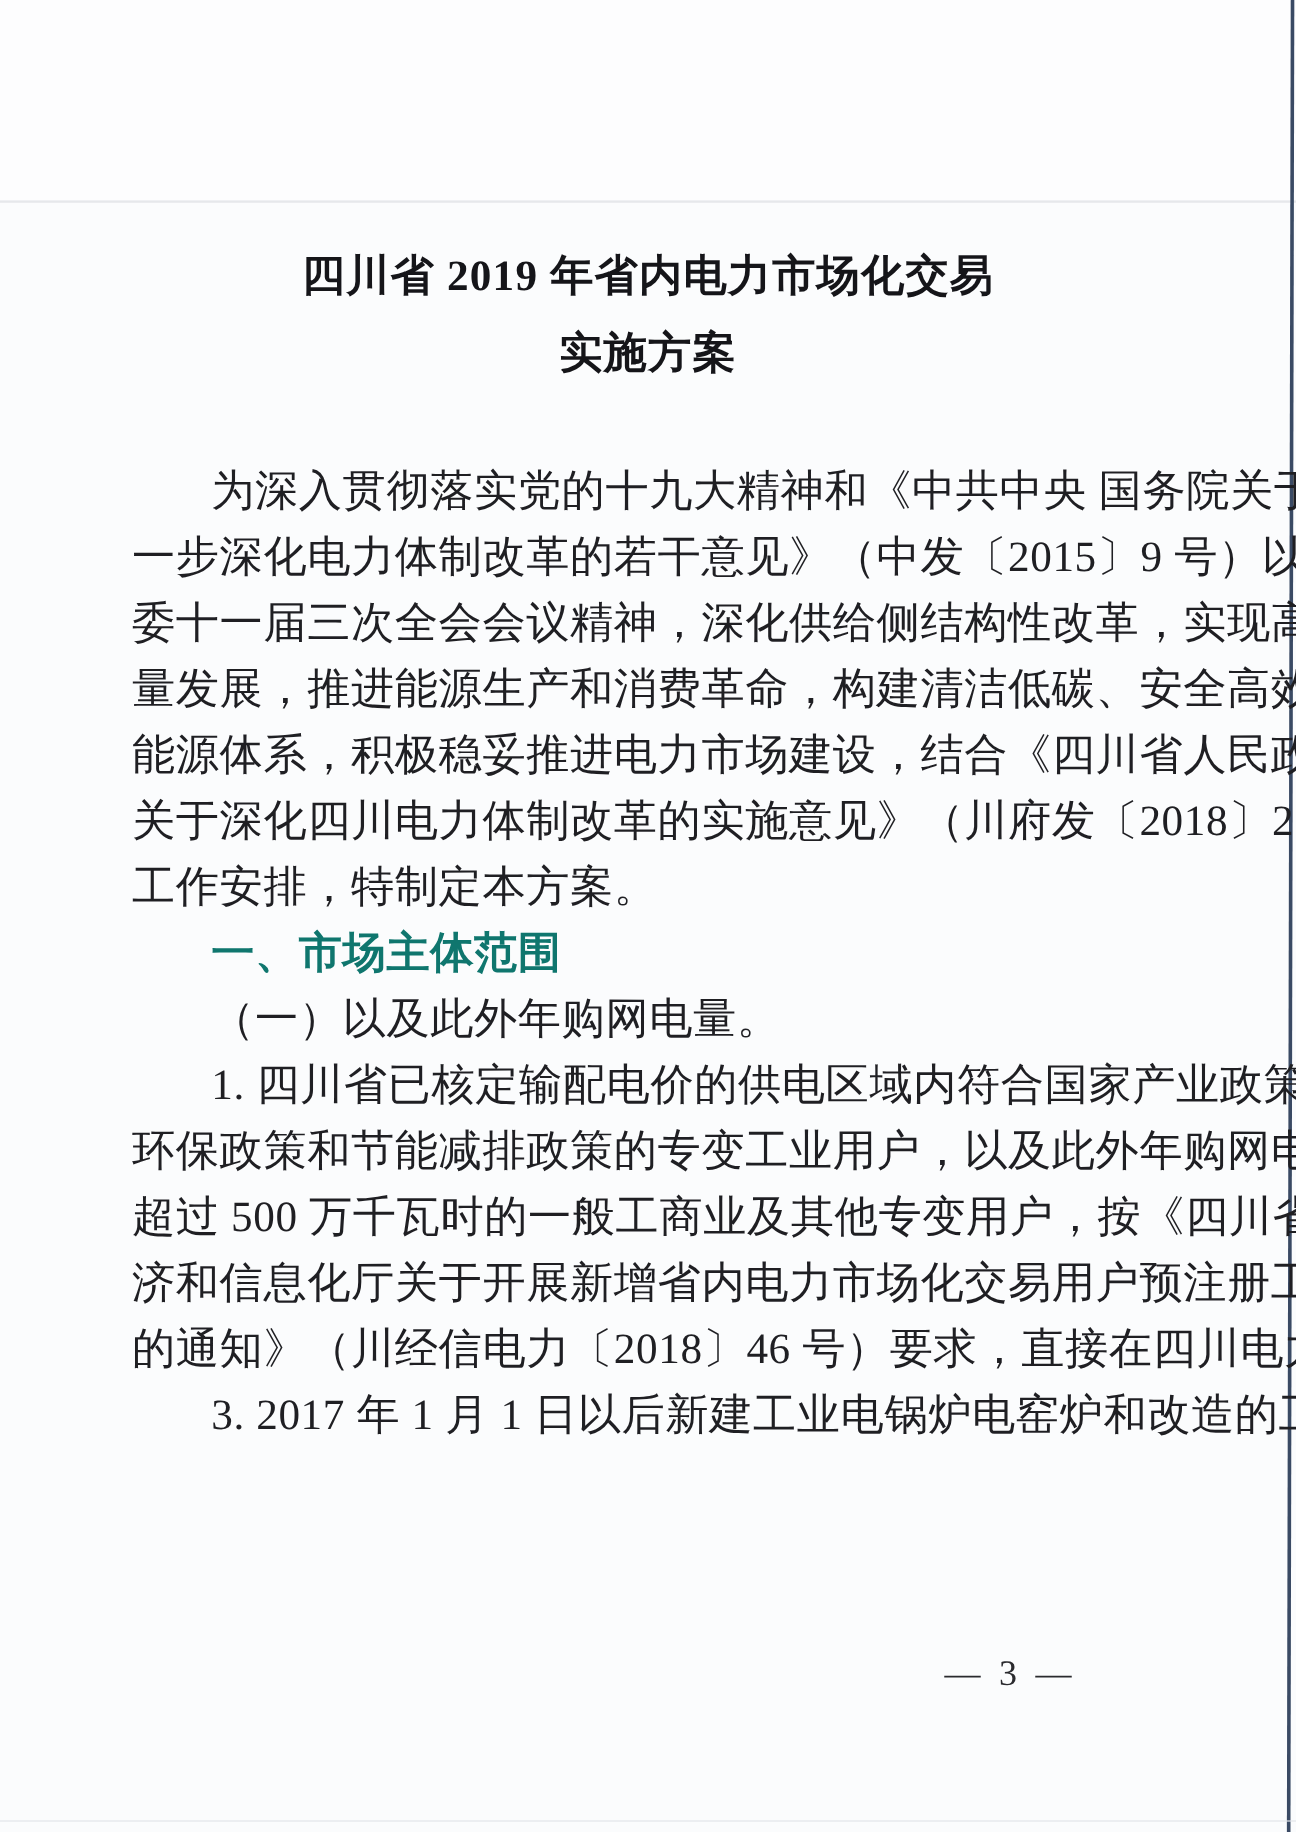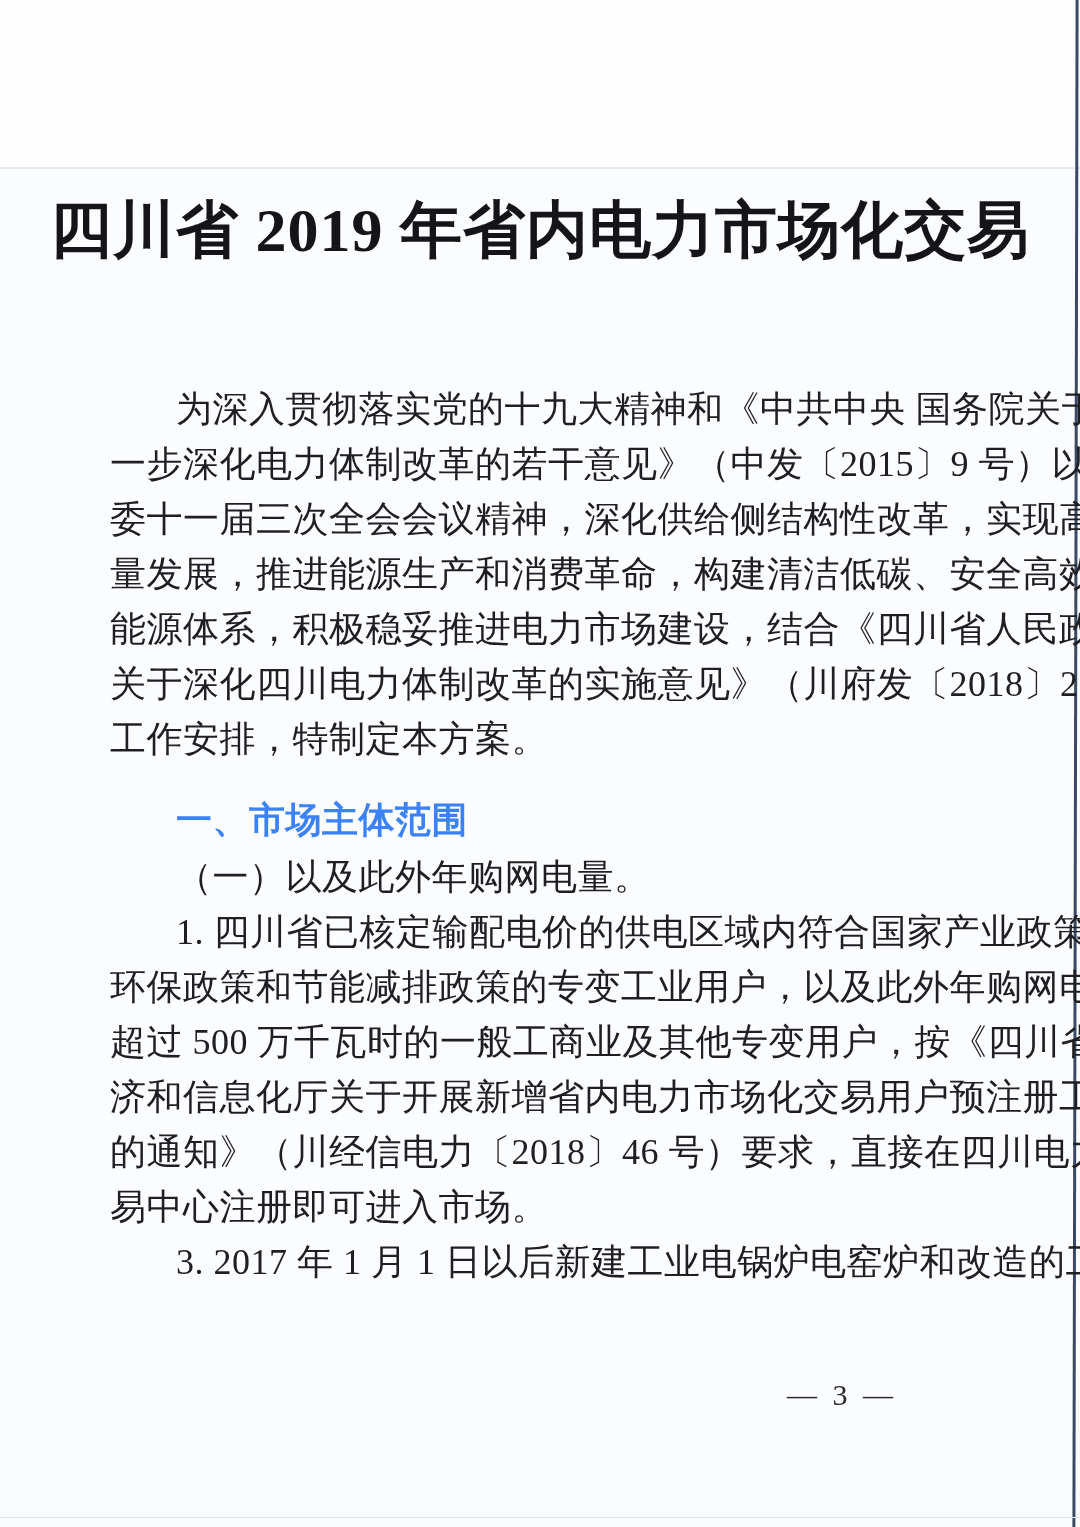--- a/index.html
+++ b/index.html
@@ -43,21 +43,21 @@
     height: 1px;
     background: #e2e5e9;
   }
   .title {
     position: absolute;
     top: 198px;
     left: 0;
     width: 100%;
     text-align: center;
     font-weight: bold;
-    font-size: 62px;
+    font-size: 36px;
     line-height: 64px;
     color: #151519;
     letter-spacing: 1px;
   }
   .body-text {
     position: absolute;
     top: 382px;
     left: 110px;
     width: 858px;
   }
@@ -71,24 +71,23 @@
     letter-spacing: 0.5px;
   }
   .bline.end {
     text-align-last: left;
     white-space: normal;
   }
   .bline.indent {
     padding-left: 66px;
   }
   .bline.heading {
-    font-family: Liberation Mono, monospace;
+    font-family: Liberation Serif, serif;
     font-weight: bold;
-    color: #3b82f6;
-    margin-top: 28px;
+    color: #0f766e;
   }
   .footer-page-num {
     position: absolute;
     top: 1378px;
     left: 762px;
     width: 160px;
     text-align: center;
     font-size: 30px;
     color: #2a2a2e;
     letter-spacing: 4px;
@@ -98,36 +97,36 @@
 <body>
 
 <div class="page">
 
   <div class="top-band"></div>
   <div class="right-edge"></div>
   <div class="bottom-edge"></div>
 
   <div class="title">
     <div>四川省 2019 年省内电力市场化交易</div>
+    <div>实施方案</div>
   </div>
 
   <div class="body-text">
     <div class="bline indent">为深入贯彻落实党的十九大精神和《中共中央 国务院关于进</div>
     <div class="bline">一步深化电力体制改革的若干意见》（中发〔2015〕9 号）以及省</div>
     <div class="bline">委十一届三次全会会议精神，深化供给侧结构性改革，实现高质</div>
     <div class="bline">量发展，推进能源生产和消费革命，构建清洁低碳、安全高效的</div>
     <div class="bline">能源体系，积极稳妥推进电力市场建设，结合《四川省人民政府</div>
     <div class="bline">关于深化四川电力体制改革的实施意见》（川府发〔2018〕26 号）</div>
     <div class="bline end">工作安排，特制定本方案。</div>
     <div class="bline heading indent end">一、市场主体范围</div>
     <div class="bline indent end">（一）以及此外年购网电量。</div>
     <div class="bline indent">1. 四川省已核定输配电价的供电区域内符合国家产业政策、</div>
     <div class="bline">环保政策和节能减排政策的专变工业用户，以及此外年购网电量</div>
     <div class="bline">超过 500 万千瓦时的一般工商业及其他专变用户，按《四川省经</div>
     <div class="bline">济和信息化厅关于开展新增省内电力市场化交易用户预注册工作</div>
     <div class="bline">的通知》（川经信电力〔2018〕46 号）要求，直接在四川电力交</div>
-    <div class="bline end">易中心注册即可进入市场。</div>
     <div class="bline indent">3. 2017 年 1 月 1 日以后新建工业电锅炉电窑炉和改造的工</div>
   </div>
 
   <div class="footer-page-num">— 3 —</div>
 
 </div>
 
 </body></html>

